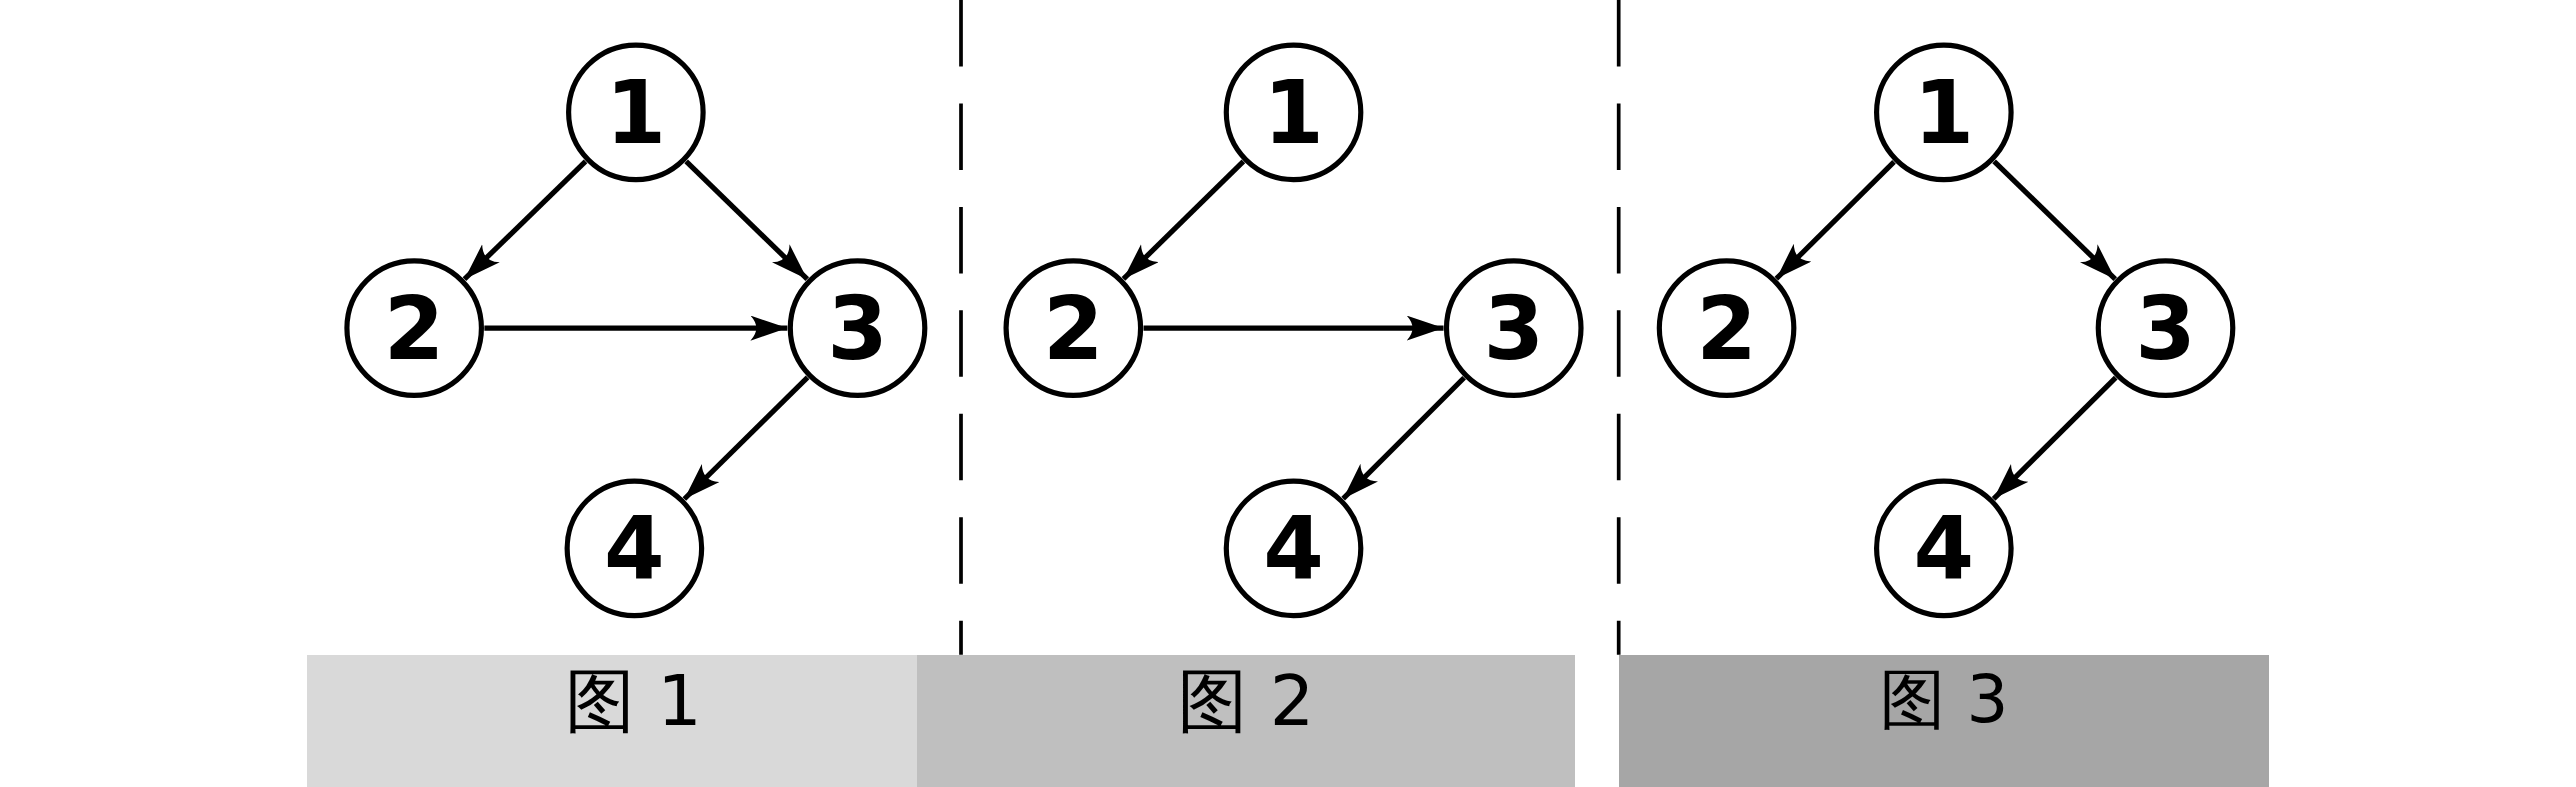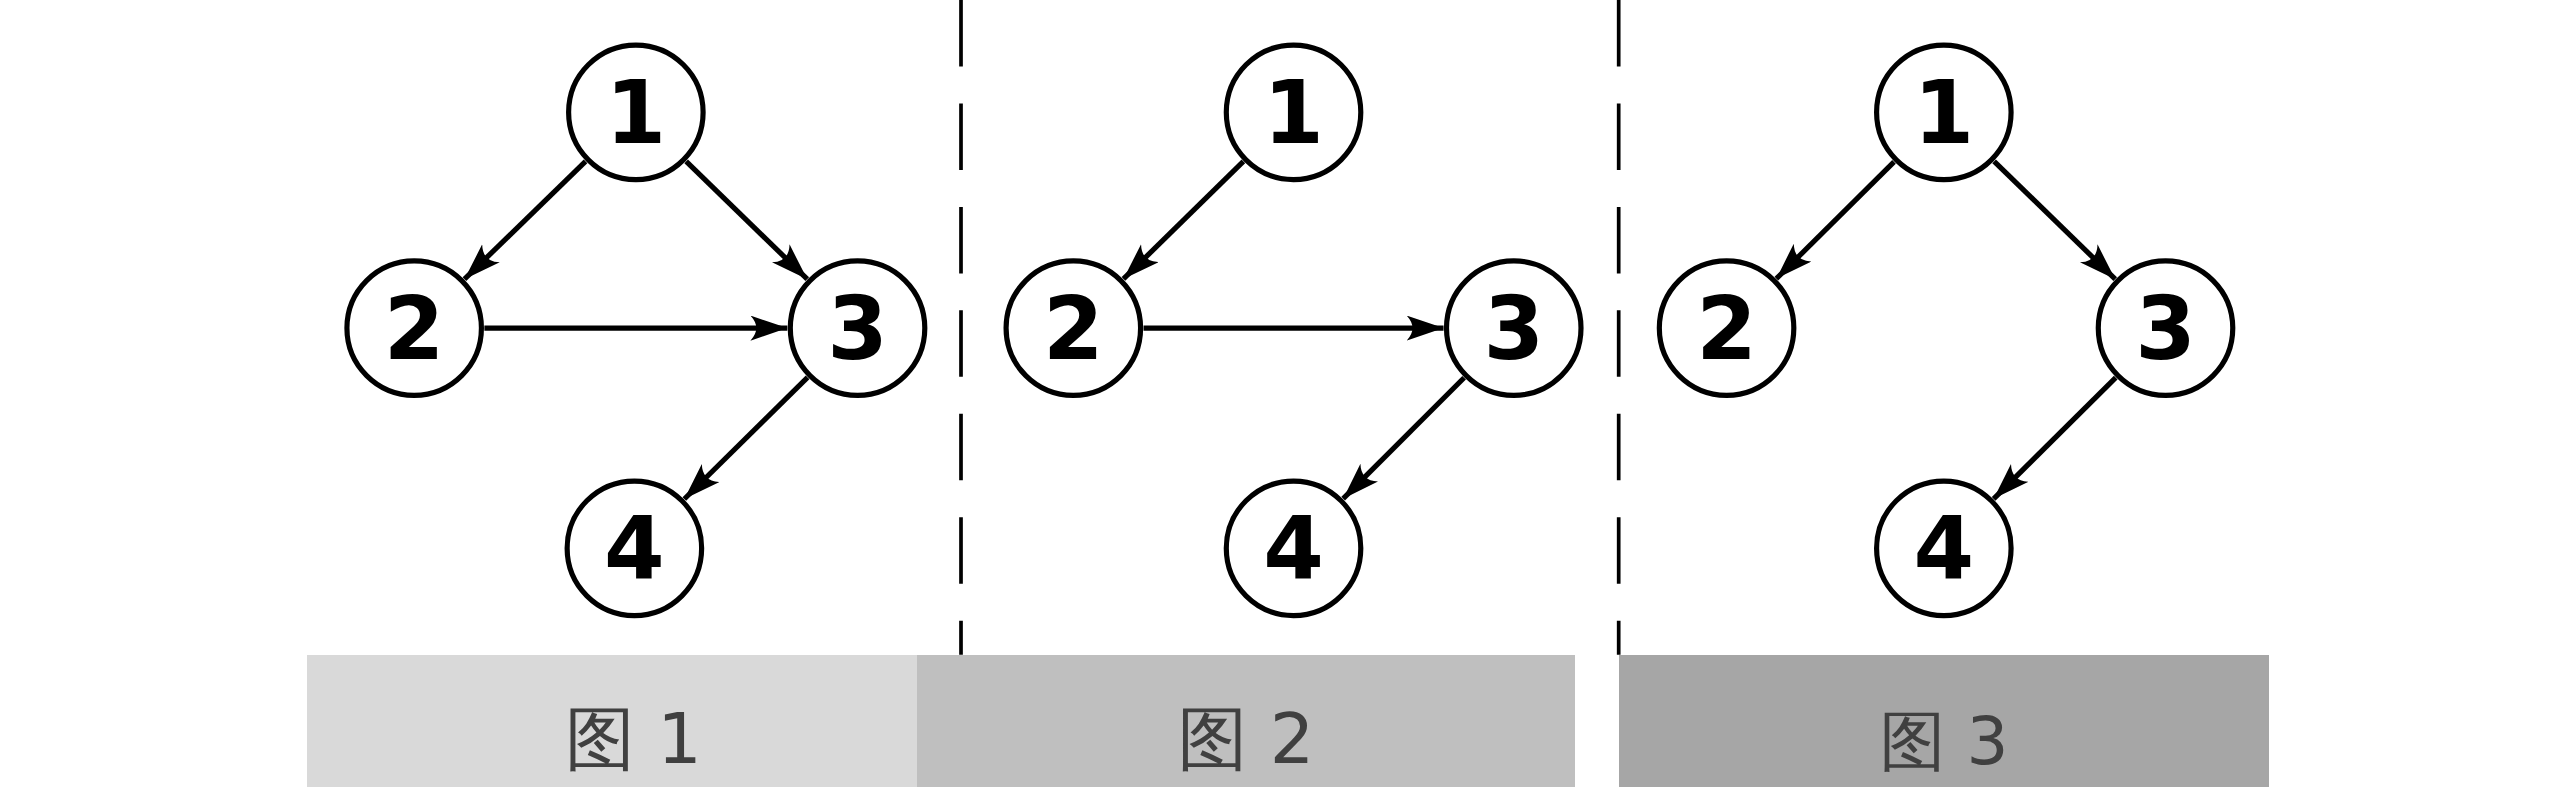--- a/index.html
+++ b/index.html
@@ -27,23 +27,23 @@
     position: absolute;
     left: 0;
     top: 0;
     width: 100%;
     height: 100%;
     pointer-events: none;
   }
   .band {
     position: absolute;
     display: flex;
-    align-items: flex-end;
+    align-items: flex-start;
     justify-content: center;
-    color: #404040;
+    color: #000000;
     font-family: "DejaVu Sans", "Liberation Sans", sans-serif;
     white-space: pre;
   }
   svg text {
     font-family: "DejaVu Sans", "Liberation Sans", sans-serif;
   }
 </style>
 </head>
 <body>
 

